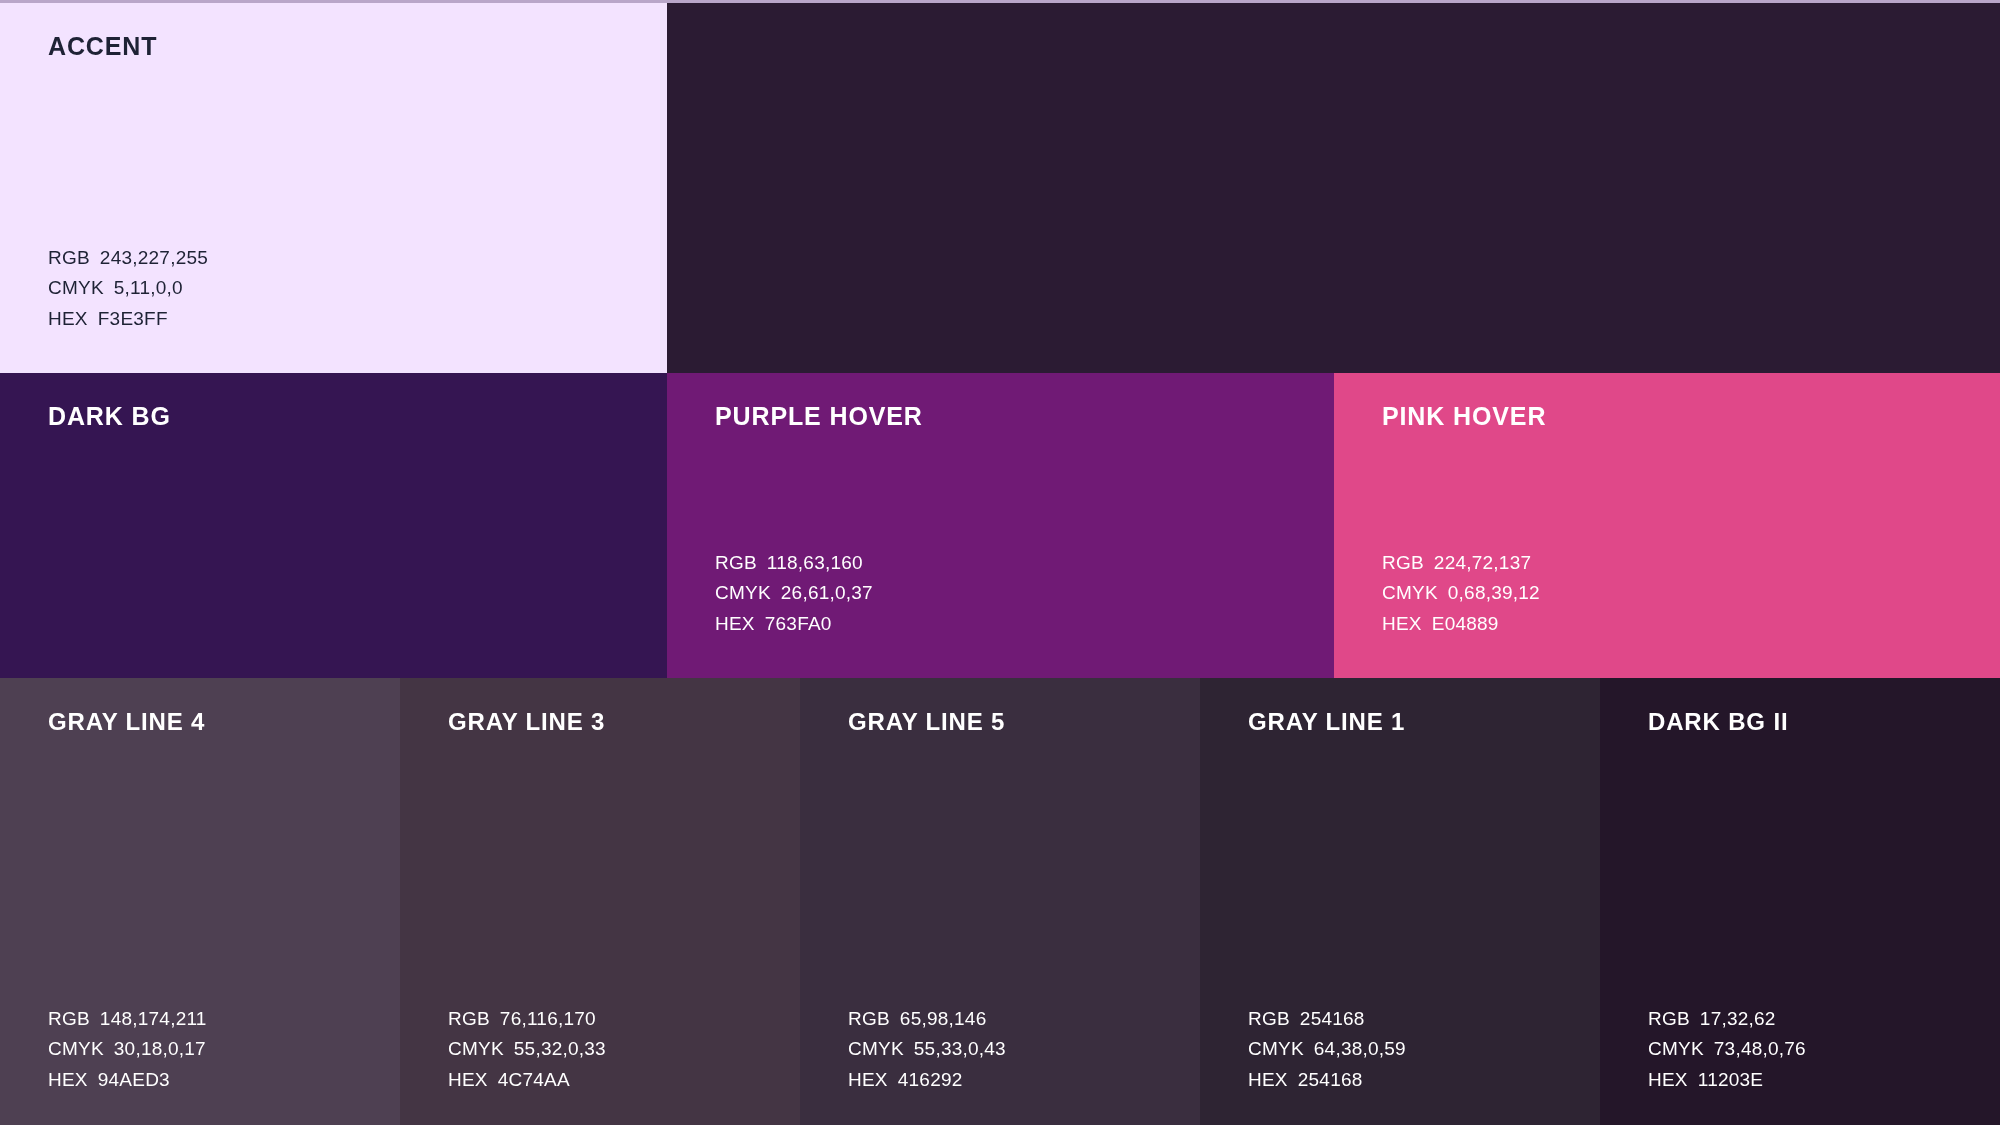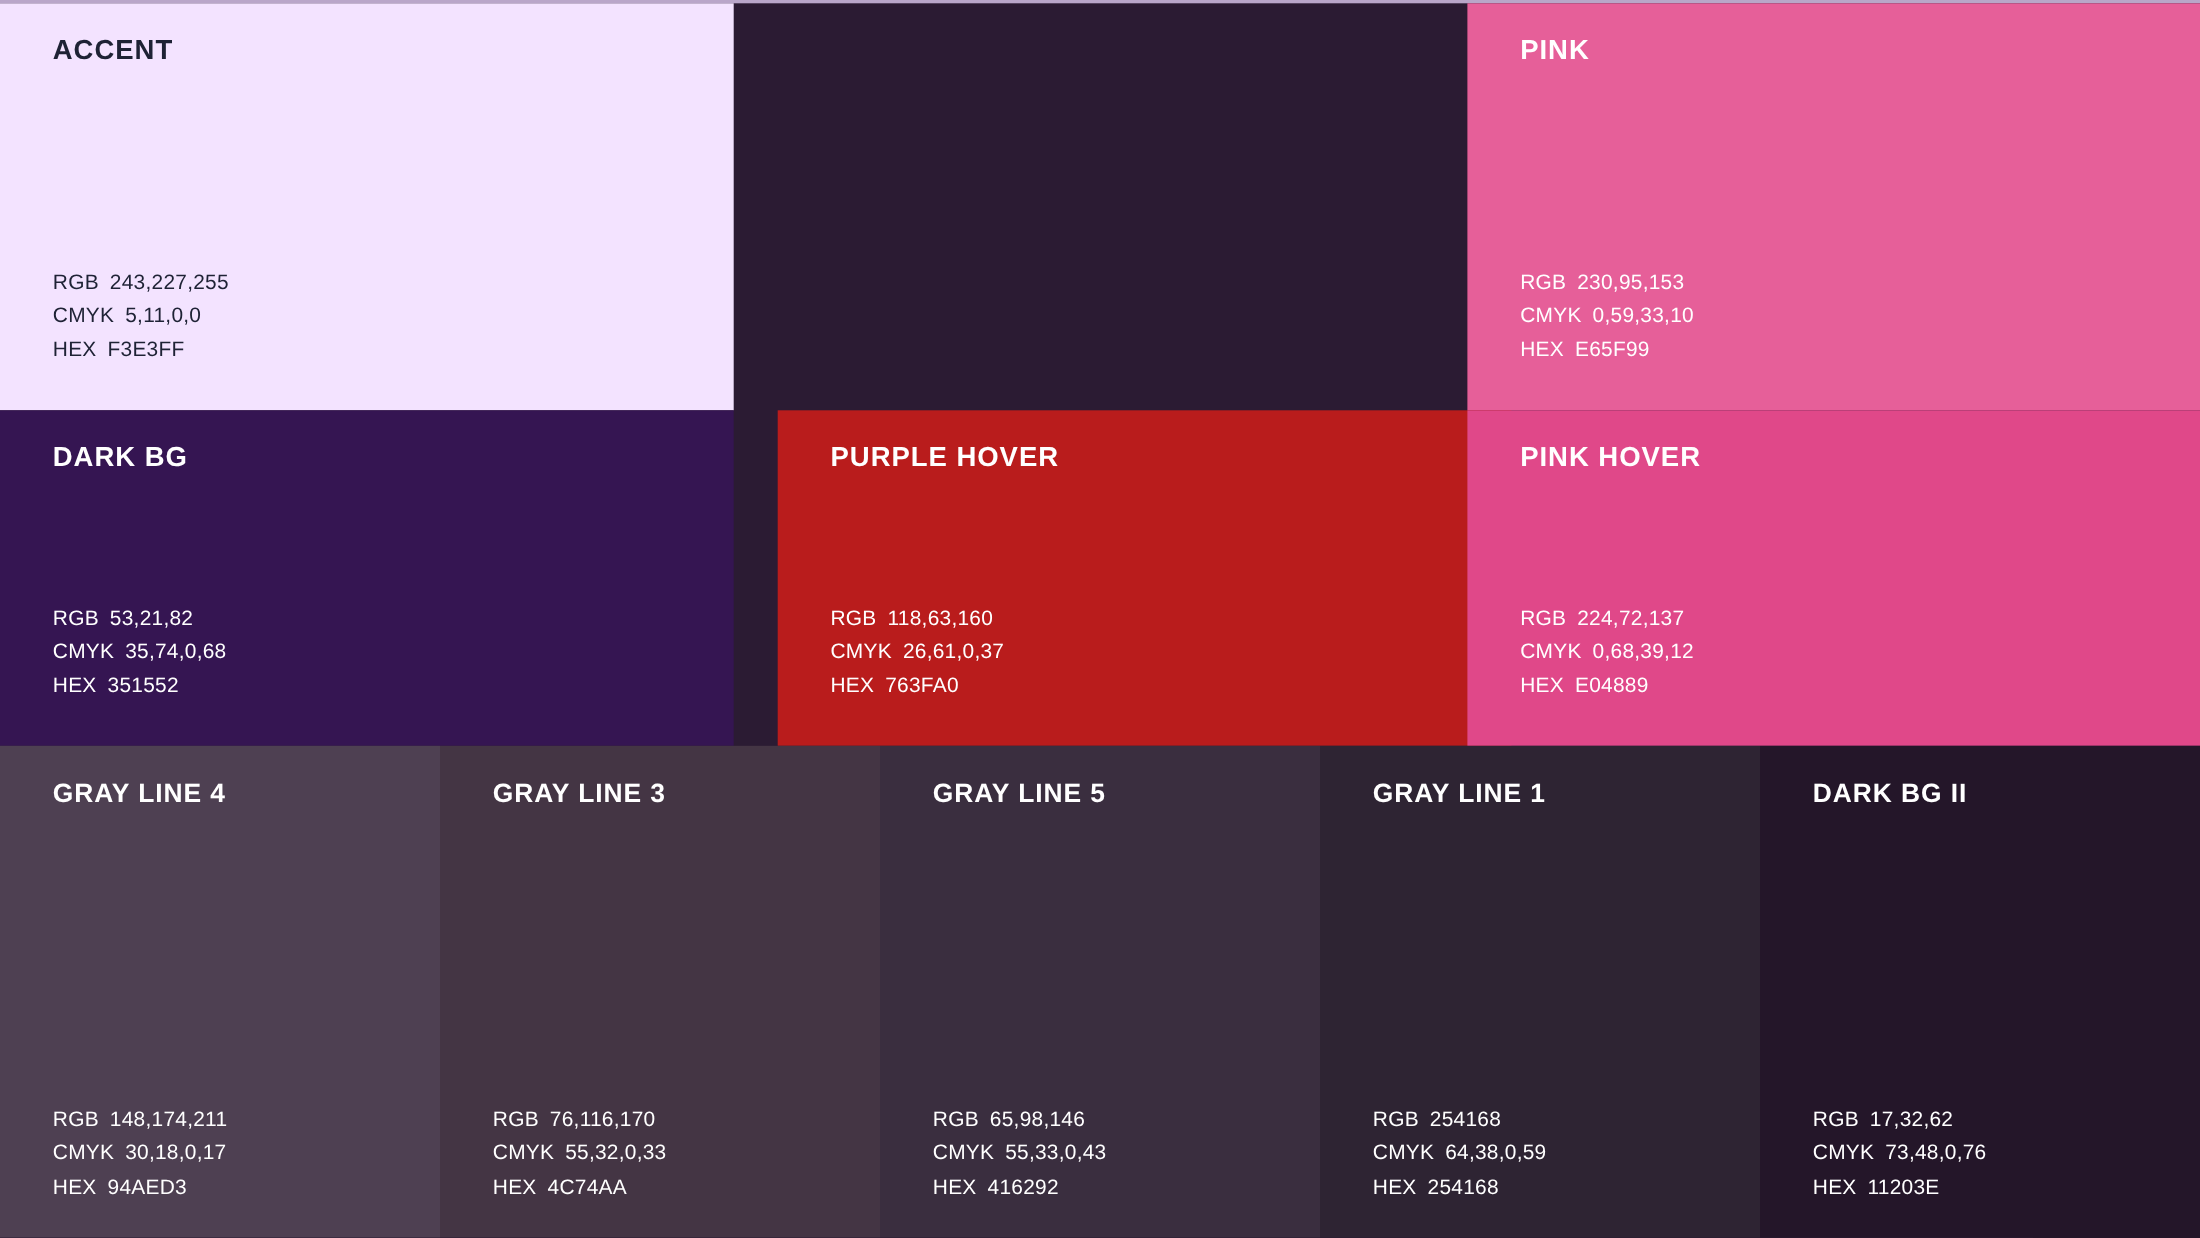--- a/index.html
+++ b/index.html
@@ -67,39 +67,26 @@
   <div class="swatch r1 c1" style="background: rgb(243, 227, 255); color: rgb(30, 34, 53);">
     <div class="swatch-title">ACCENT</div>
     <div class="specs">
       <span class="spec-row"><span class="spec-key">RGB</span><span class="spec-val">243,227,255</span></span>
       <span class="spec-row"><span class="spec-key">CMYK</span><span class="spec-val">5,11,0,0</span></span>
       <span class="spec-row"><span class="spec-key">HEX</span><span class="spec-val">F3E3FF</span></span>
     </div>
   </div>
 
 
-  <div class="swatch r1 c3" style="background: rgb(230, 95, 153); color: rgb(255, 255, 255);">
-    <div class="swatch-title">PINK</div>
-    <div class="specs">
-      <span class="spec-row"><span class="spec-key">RGB</span><span class="spec-val">230,95,153</span></span>
-      <span class="spec-row"><span class="spec-key">CMYK</span><span class="spec-val">0,59,33,10</span></span>
-      <span class="spec-row"><span class="spec-key">HEX</span><span class="spec-val">E65F99</span></span>
-    </div>
-  </div>
 
   <div class="swatch r2 c1" style="background: rgb(53, 21, 82); color: rgb(255, 255, 255);">
     <div class="swatch-title">DARK BG</div>
-    <div class="specs">
-      <span class="spec-row"><span class="spec-key">RGB</span><span class="spec-val">53,21,82</span></span>
-      <span class="spec-row"><span class="spec-key">CMYK</span><span class="spec-val">35,74,0,68</span></span>
-      <span class="spec-row"><span class="spec-key">HEX</span><span class="spec-val">351552</span></span>
-    </div>
   </div>
 
-  <div class="swatch r2 c2" style="background: #b91c1c; color: rgb(255, 255, 255); margin-left: 40px;">
+  <div class="swatch r2 c2" style="background: #701a75; color: rgb(255, 255, 255);">
     <div class="swatch-title">PURPLE HOVER</div>
     <div class="specs">
       <span class="spec-row"><span class="spec-key">RGB</span><span class="spec-val">118,63,160</span></span>
       <span class="spec-row"><span class="spec-key">CMYK</span><span class="spec-val">26,61,0,37</span></span>
       <span class="spec-row"><span class="spec-key">HEX</span><span class="spec-val">763FA0</span></span>
     </div>
   </div>
 
   <div class="swatch r2 c3" style="background: rgb(224, 72, 137); color: rgb(255, 255, 255);">
     <div class="swatch-title">PINK HOVER</div>

